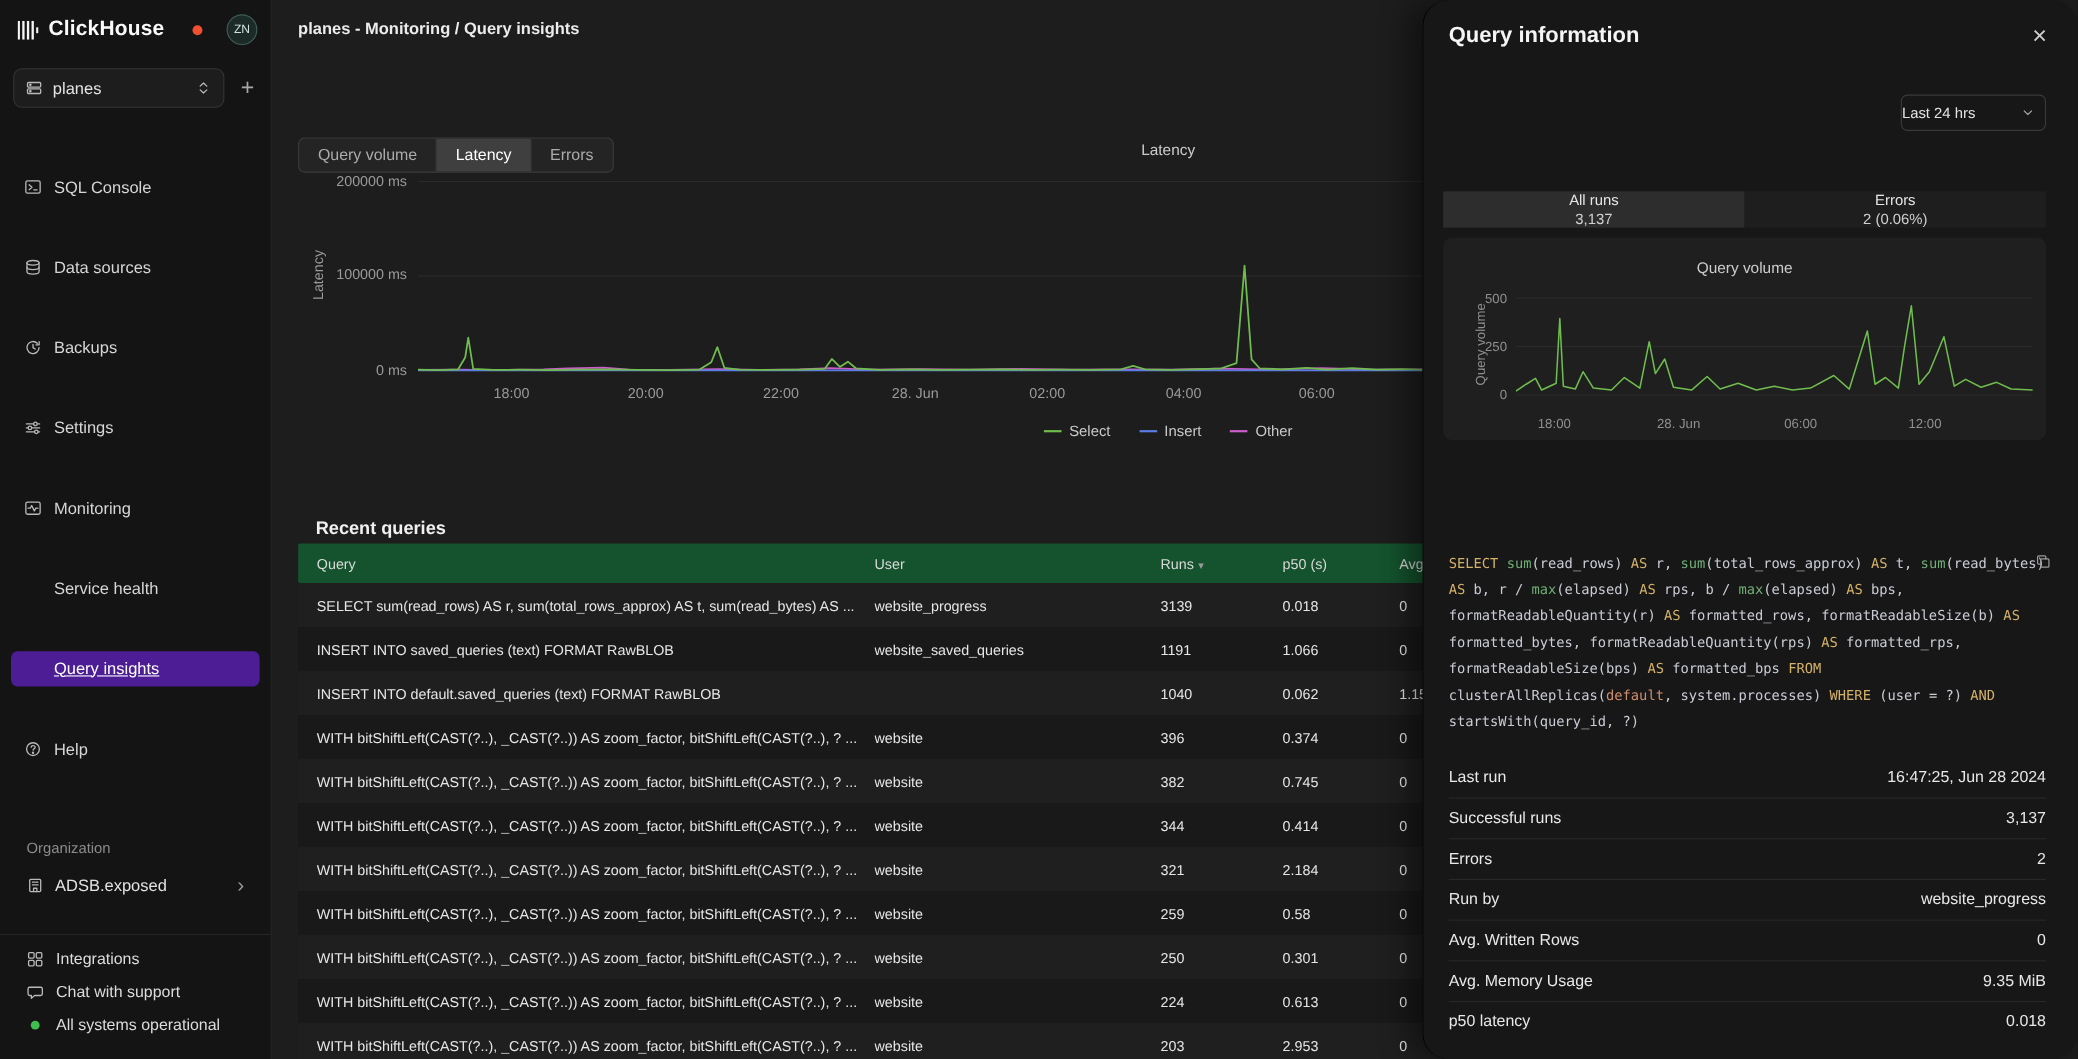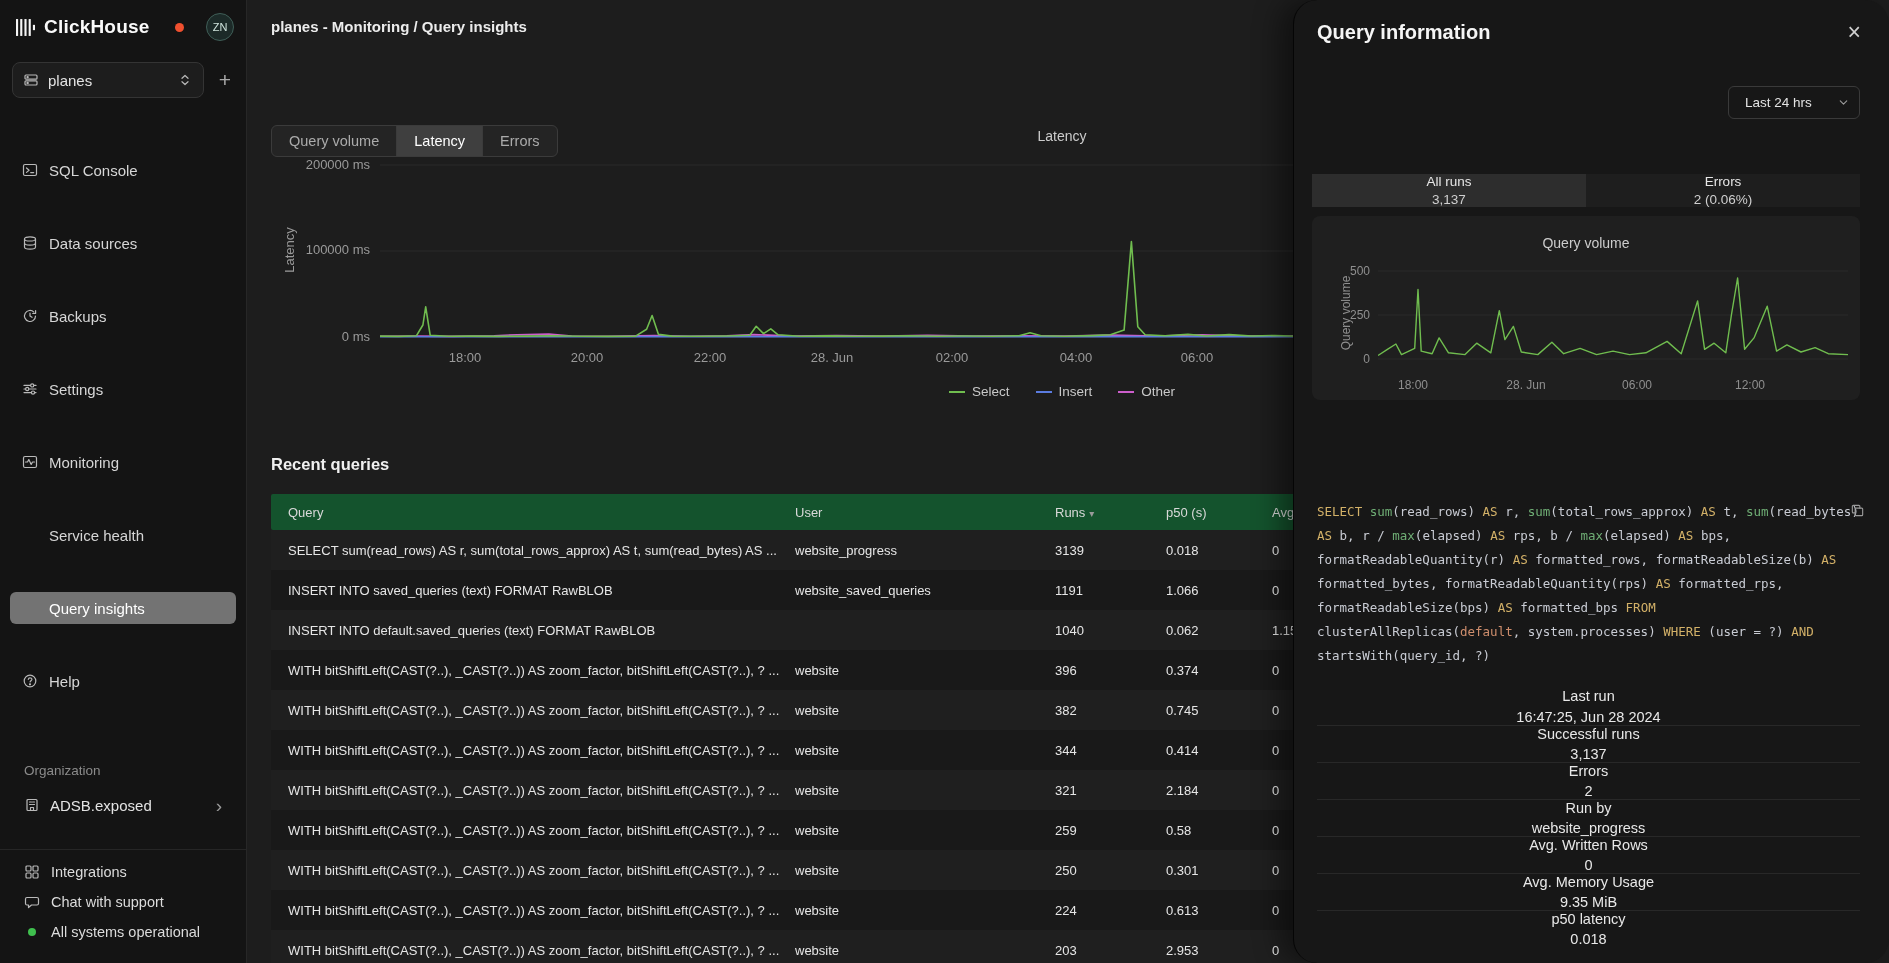--- a/index.html
+++ b/index.html
@@ -14,21 +14,21 @@
   .logo-text{font-size:19px;font-weight:700;color:#fafafa;letter-spacing:.2px;}
   .notif-dot{width:9px;height:9px;border-radius:50%;background:var(--red,#f0502f);margin-left:26px;}
   .avatar{margin-left:auto;width:28px;height:28px;border-radius:50%;background:#1c2a28;border:1px solid #3f5e57;color:#cfe3dc;font-size:11px;display:flex;align-items:center;justify-content:center;cursor:pointer;box-sizing:border-box;}
   .ws-row{position:absolute;top:62px;left:12px;right:8px;display:flex;align-items:center;gap:8px;}
   .ws-select{flex:1;height:36px;background:#1d1d1d;border:1px solid #343434;border-radius:8px;display:flex;align-items:center;gap:9px;padding:0 10px;font-size:15px;color:#e3e3e3;cursor:pointer;box-sizing:border-box;}
   .ws-caret{margin-left:auto;color:#8f8f8f;display:flex;}
   .ws-add{width:26px;height:30px;background:none;border:none;color:#a8a8a8;font-size:21px;cursor:pointer;font-family:inherit;}
   #side-menu{position:absolute;top:113px;left:10px;right:10px;}
   .side-item{height:32px;display:flex;align-items:center;gap:11px;padding:0 12px;border-radius:6px;font-size:15px;color:#d6d6d6;cursor:pointer;margin-top:41px;}
   .side-item.indent{padding-left:39px;}
-  .side-item.active{background:#737373;color:#ffffff;}
+  .side-item.active{background:#4c1d95;color:#ffffff;text-decoration:underline;}
   .icon{display:flex;width:16px;height:16px;color:#b9b9b9;flex:none;}
   .icon svg{width:16px;height:16px;fill:none;stroke:currentColor;stroke-width:1.2;stroke-linecap:round;stroke-linejoin:round;}
   .icon svg .fillme{fill:#3fbf4e;stroke:none;}
   .connect-btn{position:absolute;top:385px;left:12px;width:217px;height:36px;background:none;border:1px solid #3a3a3a;border-radius:8px;display:flex;align-items:center;gap:11px;padding:0 12px;font-size:15px;color:#e3e3e3;font-family:inherit;cursor:pointer;box-sizing:border-box;}
   .side-bottom{position:absolute;left:0;right:0;bottom:0;height:212px;}
   .org-label{position:absolute;top:12px;left:24px;font-size:13.5px;color:#8b8b8b;}
   .org-row{position:absolute;top:36px;left:10px;right:10px;height:36px;display:flex;align-items:center;gap:10px;padding:0 14px;font-size:15px;color:#e3e3e3;cursor:pointer;}
   .org-row .chev{margin-left:auto;color:#9a9a9a;font-size:19px;line-height:1;}
   .side-divider{position:absolute;top:98px;left:0;right:0;border-top:1px solid #262626;}
   #side-footer{position:absolute;top:106px;left:10px;right:10px;}
@@ -43,35 +43,35 @@
   .seg-tab.active{background:#3f3f3f;color:#fff;}
   .chart-title{position:absolute;top:128px;left:133px;width:1364px;text-align:center;font-size:14px;color:#cccccc;}
   .lat-ytitle{position:absolute;left:42px;top:250px;transform:translate(-50%,-50%) rotate(-90deg);font-size:13px;color:#9a9a9a;white-space:nowrap;}
   .lat-ylab{position:absolute;left:20px;width:103px;text-align:right;font-size:13px;color:#9a9a9a;}
   #latency-svg{position:absolute;left:133px;top:150px;width:1364px;height:210px;}
   #lat-xlabs{position:absolute;left:133px;top:350px;width:913px;height:18px;}
   #lat-xlabs span{position:absolute;transform:translateX(-50%);font-size:13px;color:#9a9a9a;white-space:nowrap;}
   #legend{position:absolute;top:384px;left:133px;width:1364px;display:flex;justify-content:center;gap:26px;}
   .legend-item{display:flex;align-items:center;gap:7px;font-size:13.5px;color:#c9c9c9;cursor:pointer;}
   .legend-swatch{width:16px;height:2px;}
-  .recent-title{position:absolute;top:455px;left:24px;font-size:16.5px;font-weight:700;margin:0;color:#f0f0f0;}
+  .recent-title{position:absolute;top:455px;left:24px;font-size:16.5px;font-weight:700;margin:16px;color:#f0f0f0;}
   #table{position:absolute;top:494px;left:24px;width:1570px;font-size:13px;}
   .trow{display:grid;grid-template-columns:524px 260px 111px 106px 1fr;align-items:center;height:40px;}
   .trow.thead{height:36px;background:#14532d;color:#d9d9d9;font-size:13px;border-radius:2px;cursor:default;}
   .trow.data:nth-child(even){background:#1f1f1f;}
   .trow.data:nth-child(odd){background:#191919;}
   .trow .c{padding-right:14px;white-space:nowrap;overflow:hidden;text-overflow:ellipsis;}
   .trow .c0{padding-left:17px;}
   .sortchev{color:#9a9a9a;font-size:10px;margin-left:4px;}
 
   
   .panel{position:absolute;left:1293px;top:0;width:596px;height:100%;background:#171717;border-left:1px solid #050505;box-shadow:-12px 0 28px rgba(0,0,0,.45);box-sizing:border-box;border-radius:24px;}
   .ptitle{position:absolute;top:21px;left:23px;margin:0;font-size:20px;font-weight:700;color:#f5f5f5;}
   .close{position:absolute;top:20px;right:22px;background:none;border:none;color:#cfcfcf;font-size:23px;line-height:1;cursor:pointer;font-family:inherit;}
-  .range-select{position:absolute;top:86px;right:29px;width:132px;height:33px;border:1px solid #3a3a3a;border-radius:6px;display:flex;align-items:center;justify-content:space-between;padding:0 9px 0 16px;font-size:13.5px;color:#e3e3e3;cursor:pointer;box-sizing:border-box;}
+  .range-select{position:absolute;top:86px;right:29px;width:132px;height:33px;border:1px solid #3a3a3a;border-radius:6px;display:flex;align-items:center;justify-content:space-between;padding:0 9px 0 0;font-size:13.5px;color:#e3e3e3;cursor:pointer;box-sizing:border-box;}
   .range-caret{display:flex;color:#9a9a9a;}
   .range-caret svg{width:13px;height:13px;fill:none;stroke:currentColor;stroke-width:1.4;stroke-linecap:round;stroke-linejoin:round;}
   #stat-tabs{position:absolute;top:154px;left:18px;right:29px;height:53px;display:flex;align-items:flex-end;}
   .stat-tab{flex:1;display:flex;flex-direction:column;align-items:center;justify-content:center;gap:3px;background:#1e1e1e;font-size:13.5px;color:#e6e6e6;cursor:pointer;}
   .stat-tab.active{background:#2d2d2d;}
   .stat-tab .val{color:#cfcfcf;}
   .mini-box{position:absolute;top:216px;left:18px;right:29px;height:184px;background:#1f1f1f;border-radius:8px;}
   .mini-title{position:absolute;top:19px;left:0;right:0;text-align:center;font-size:14px;color:#cccccc;}
   .mini-ytitle{position:absolute;left:34px;top:97px;transform:translate(-50%,-50%) rotate(-90deg);font-size:12px;color:#8f8f8f;white-space:nowrap;}
   .mini-ylab{position:absolute;left:14px;width:44px;text-align:right;font-size:12px;color:#8f8f8f;}
@@ -82,21 +82,21 @@
   .ptab{flex:1;display:flex;align-items:center;justify-content:center;font-size:14.5px;color:#9a9a9a;position:relative;cursor:pointer;}
   .ptab.active{color:#ffffff;}
   .ptab.active::after{content:"";position:absolute;left:0;right:0;bottom:-1px;height:2px;background:var(--yellow,#e7df52);}
   #sql{position:absolute;top:500px;left:23px;width:548px;margin:0;font-family:"DejaVu Sans Mono",monospace;font-size:12.5px;line-height:24px;color:#c9ccd4;white-space:pre-wrap;word-break:break-word;}
   #sql .kw{color:#d3b168;}
   #sql .fn{color:#6fae75;}
   #sql .sp{color:#cf8e6d;}
   .copy{position:absolute;top:503px;right:24px;background:none;border:none;color:#9a9a9a;cursor:pointer;padding:0;}
   .copy svg{width:15px;height:15px;fill:none;stroke:currentColor;stroke-width:1.2;stroke-linecap:round;stroke-linejoin:round;}
   #stats{position:absolute;top:688px;left:23px;right:29px;}
-  .stat-row{height:37px;display:flex;align-items:center;justify-content:space-between;font-size:14.5px;color:#e8e8e8;border-top:1px solid #282828;box-sizing:border-box;flex-direction:column;}
+  .stat-row{height:37px;display:flex;align-items:center;justify-content:space-between;font-size:14.5px;color:#e8e8e8;border-top:1px solid #282828;box-sizing:border-box;}
   .stat-row:first-child{border-top:none;}
 </style>
 </head>
 <body>
 
 <div class="app">
 
   <aside class="sidebar">
     <div class="side-top">
       <div class="logo">

